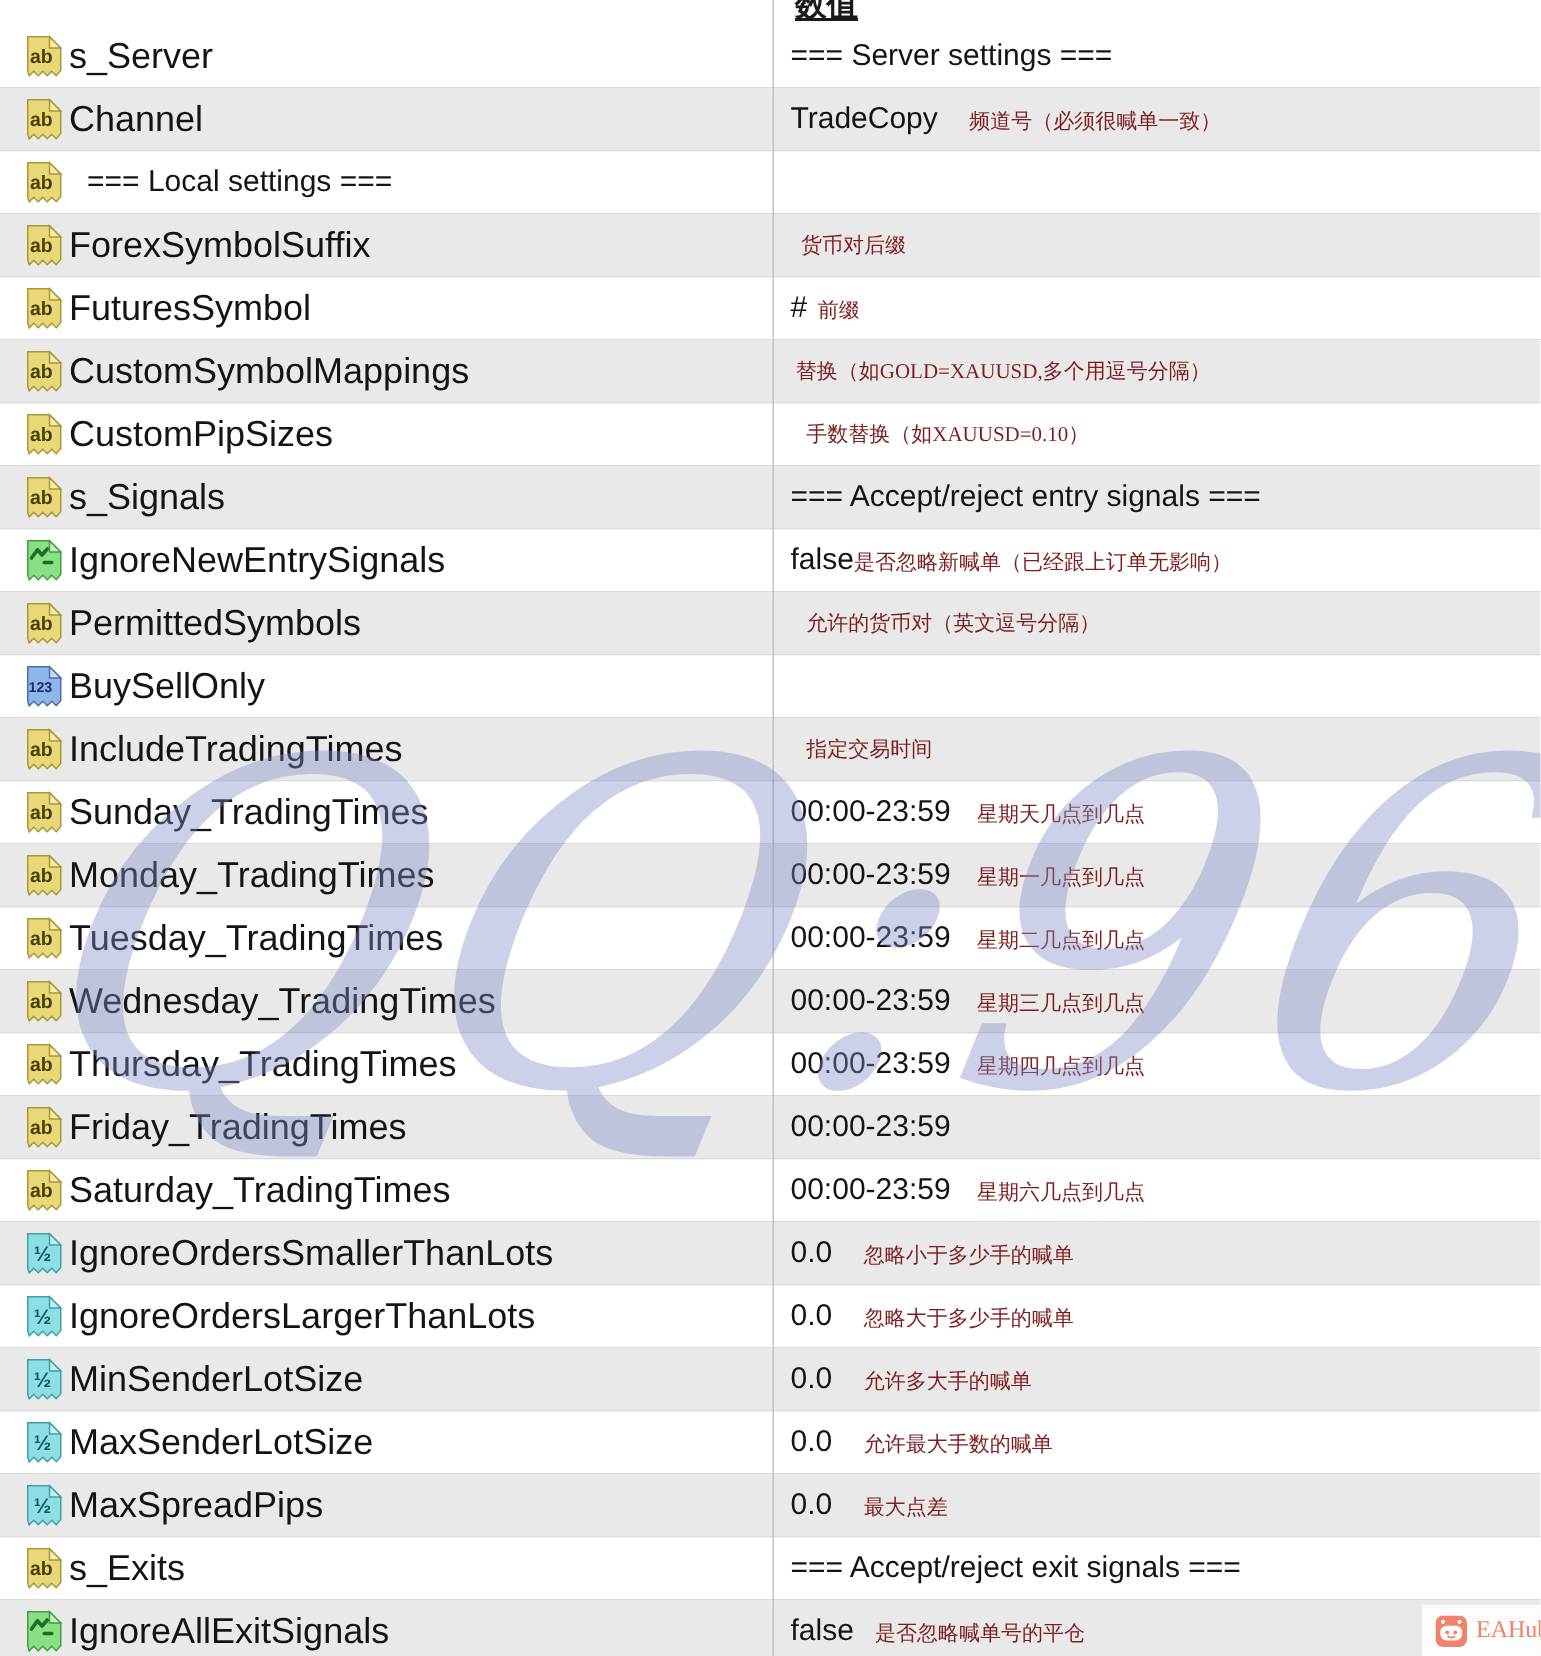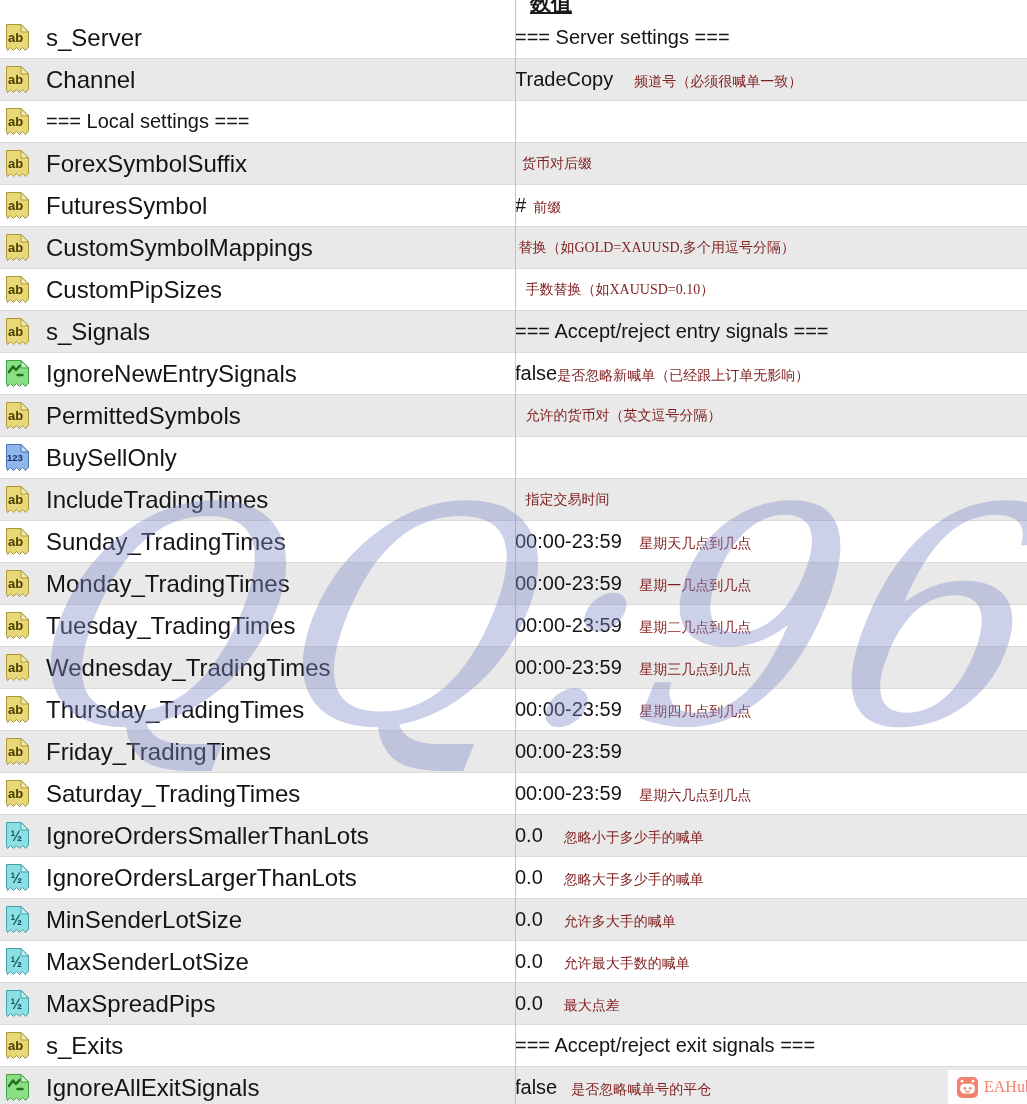--- a/index.html
+++ b/index.html
@@ -20,23 +20,23 @@
   }
   
   .table-body{position:absolute; top:17px; left:0; right:0; z-index:2;}
   .row{
     position:relative; display:grid; grid-template-columns:46px 469px 1fr;
     align-items:center; height:42px; box-sizing:border-box;
     border-bottom:1px solid #dadada; overflow:hidden;
   }
   .row.odd{background:#ffffff;}
   .row.even{background:#e9e9e9;}
-  .icon{display:flex; align-items:center; padding-left:4px;}
+  .icon{display:flex; align-items:center; padding-left:16px;}
   .label{font-size:24px; color:#141414; white-space:nowrap; overflow:hidden;}
-  .cell-value{display:flex; align-items:baseline; white-space:pre; overflow:hidden;}
+  .cell-value{display:flex; align-items:baseline; padding-left:12px; white-space:pre; overflow:hidden;}
   .value{font-size:20px; color:#141414; white-space:pre;}
   .comment{
     font-size:14px; color:#7f1d1d; white-space:pre;
     font-family:"Liberation Serif","DejaVu Serif",serif;
   }
   
   .col-divider{position:absolute; left:515px; top:0; width:1px; height:1104px; background:#c3c3c3; z-index:3;}
   
   .watermark{
     position:absolute; left:8px; top:470px; z-index:4; pointer-events:none;

